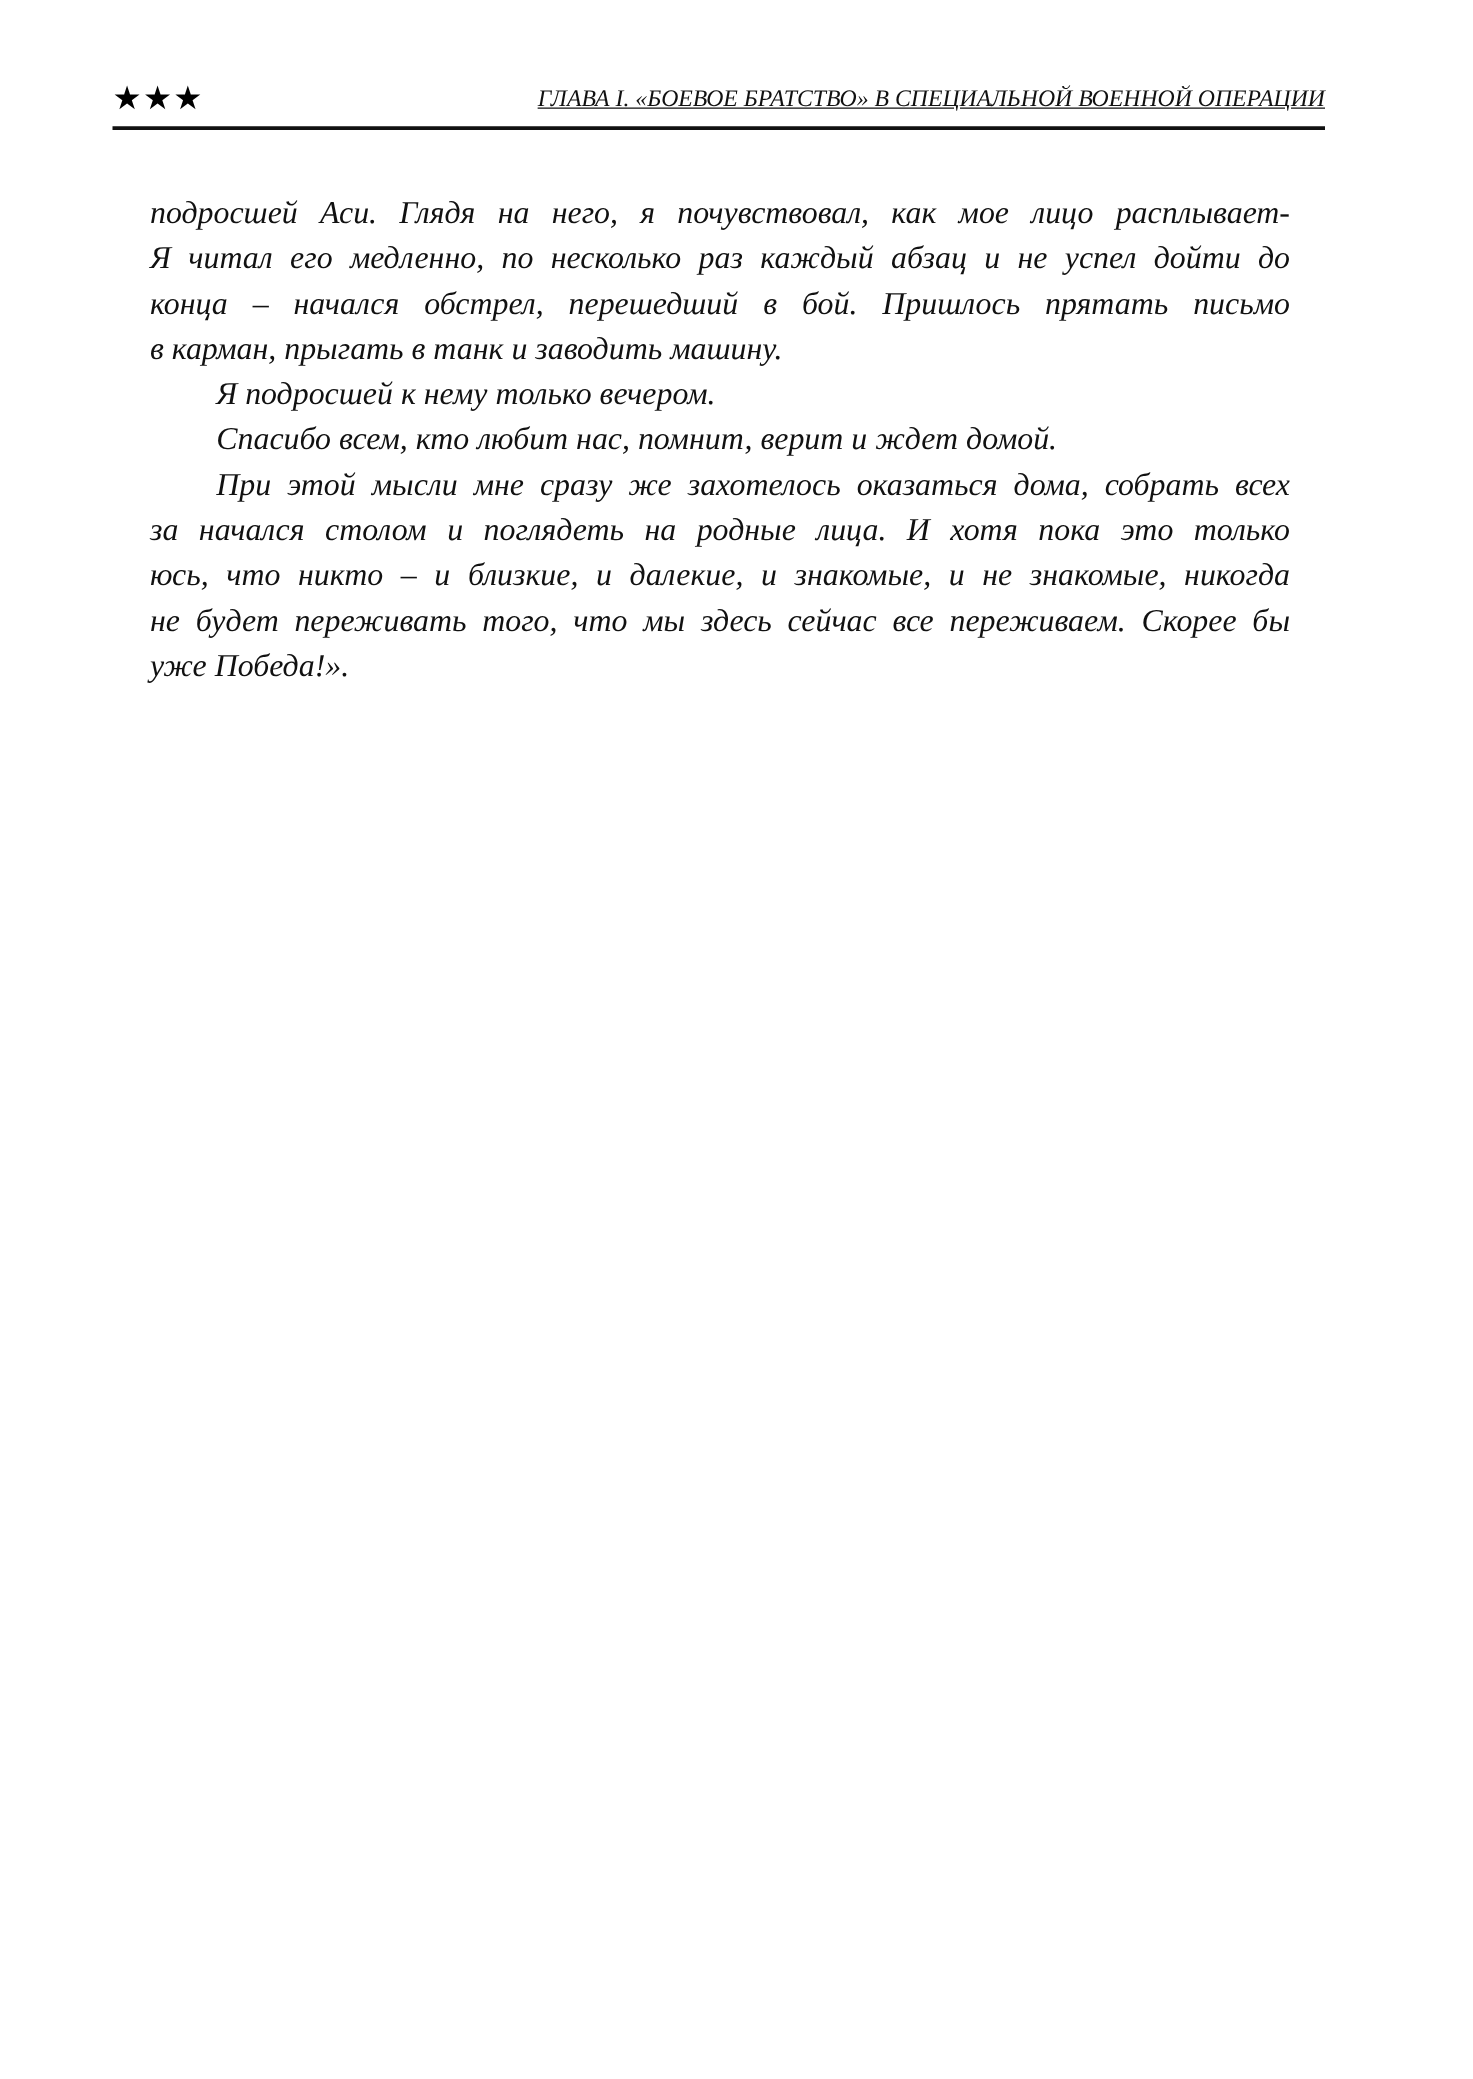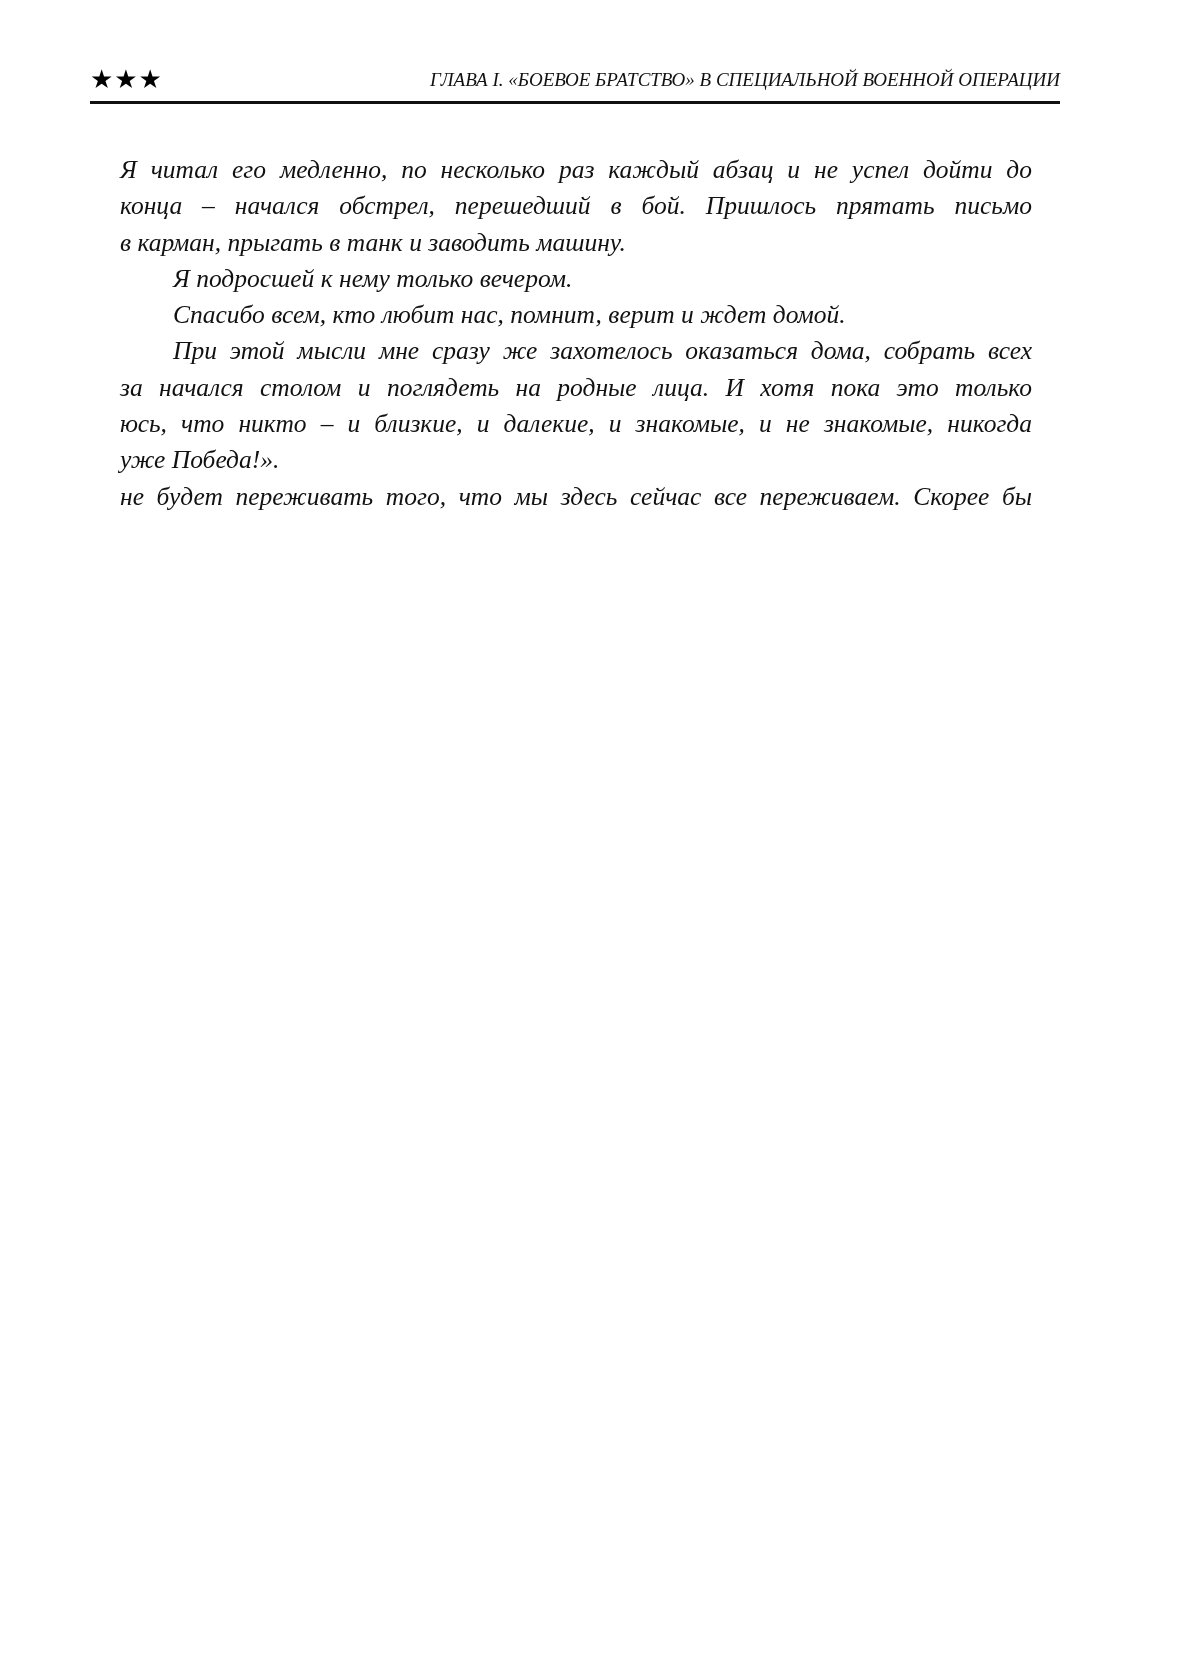--- a/index.html
+++ b/index.html
@@ -35,20 +35,21 @@
     .running-title {
       position: absolute;
       right: 0;
       top: 4px;
       font-size: 19px;
       font-style: italic;
       line-height: 24px;
       white-space: nowrap;
       letter-spacing: 0px;
       color: #111;
+      text-decoration: underline;
     }
     .header-rule {
       position: absolute;
       left: 90px;
       top: 101px;
       width: 970px;
       height: 3px;
       background: #111;
     }
     .text-body {
@@ -81,30 +82,31 @@
 <body>
 
 <div class="page-header">
   <span class="stars">★★★</span>
   <span class="running-title">ГЛАВА I. «БОЕВОЕ БРАТСТВО» В СПЕЦИАЛЬНОЙ ВОЕННОЙ ОПЕРАЦИИ</span>
 </div>
 <div class="header-rule"></div>
 
 <div class="text-body">
   <p class="para">
+    <span class="line">подросшей Аси. Глядя на него, я почувствовал, как мое лицо расплывает-</span>
     <span class="line">Я читал его медленно, по несколько раз каждый абзац и не успел дойти до</span>
     <span class="line">конца – начался обстрел, перешедший в бой. Пришлось прятать письмо</span>
     <span class="line last">в карман, прыгать в танк и заводить машину.</span>
   </p>
   <p class="para indent">
     <span class="line last" style="text-indent:53px">Я подросшей к нему только вечером.</span>
   </p>
   <p class="para indent">
     <span class="line last" style="text-indent:53px">Спасибо всем, кто любит нас, помнит, верит и ждет домой.</span>
   </p>
   <p class="para">
     <span class="line" style="text-indent:53px">При этой мысли мне сразу же захотелось оказаться дома, собрать всех</span>
     <span class="line">за начался столом и поглядеть на родные лица. И хотя пока это только</span>
     <span class="line">юсь, что никто – и близкие, и далекие, и знакомые, и не знакомые, никогда</span>
+    <span class="line">не будет переживать того, что мы здесь сейчас все переживаем. Скорее бы</span>
     <span class="line last">уже Победа!».</span>
-    <span class="line">не будет переживать того, что мы здесь сейчас все переживаем. Скорее бы</span>
   </p>
 </div>
 
 </body></html>

